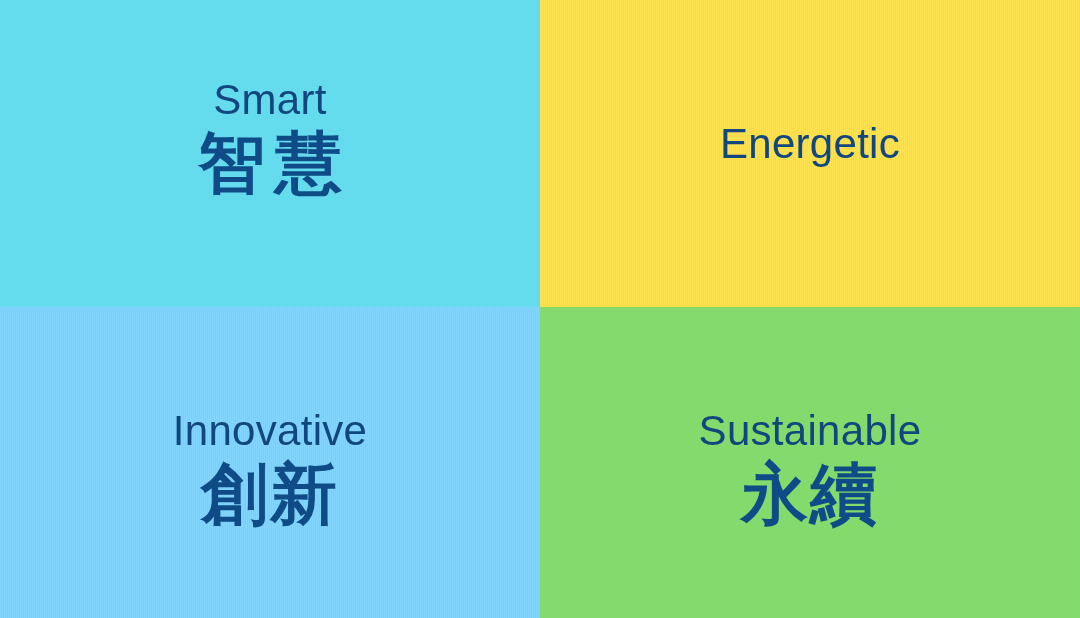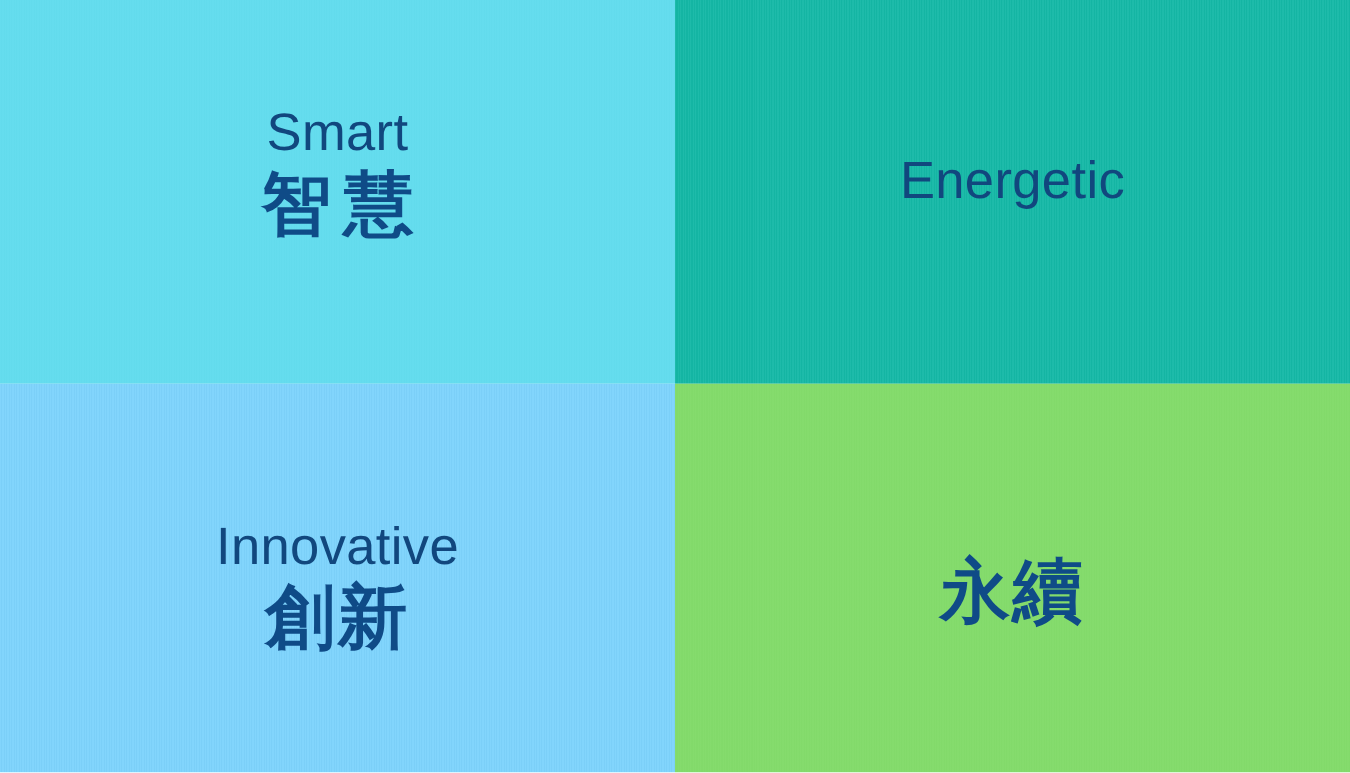--- a/index.html
+++ b/index.html
@@ -39,21 +39,21 @@
     background-image:
       repeating-linear-gradient(90deg,
         rgba(255,255,255,0.055) 0px,
         rgba(255,255,255,0.055) 1px,
         rgba(0,0,0,0.022) 1px,
         rgba(0,0,0,0.022) 2px);
     opacity: 0.75;
   }
 
   .quadrant.q-cyan   { background-color: #63dcee; }
-  .quadrant.q-yellow { background-color: #14b8a6; }
+  .quadrant.q-yellow { background-color: #fde047; }
   .quadrant.q-purple { background-color: #7dd3fc; }
   .quadrant.q-green  { background-color: #83db6b; }
 
   .quadrant.q-cyan::after,
   .quadrant.q-green::after {
     opacity: 0.28;
   }
 
   .label-stack {
     position: relative;
@@ -69,21 +69,21 @@
     font-weight: 400;
     font-size: 42px;
     letter-spacing: 0.3px;
     color: #11477e;
     white-space: nowrap;
   }
 
   .label-zh {
     font-family: "Liberation Sans", "DejaVu Sans", sans-serif;
     font-weight: 700;
-    font-size: 56px;
+    font-size: 67px;
     letter-spacing: 2px;
     color: #0f4b87;
     white-space: nowrap;
     margin-top: 8px;
   }
 
   
   .q-cyan   .label-stack { transform: translateY(-16px); }
   .q-yellow .label-stack { transform: translateY(-10px); }
   .q-purple .label-stack { transform: translateY(6px); }
@@ -111,17 +111,18 @@
 
   <div class="quadrant q-purple">
     <div class="label-stack">
       <div class="label-en">Innovative</div>
       <div class="label-zh">創新</div>
     </div>
   </div>
 
   <div class="quadrant q-green">
     <div class="label-stack">
+      <div class="label-en">Sustainable</div>
       <div class="label-zh">永續</div>
     </div>
   </div>
 
 </div>
 
 </body></html>

